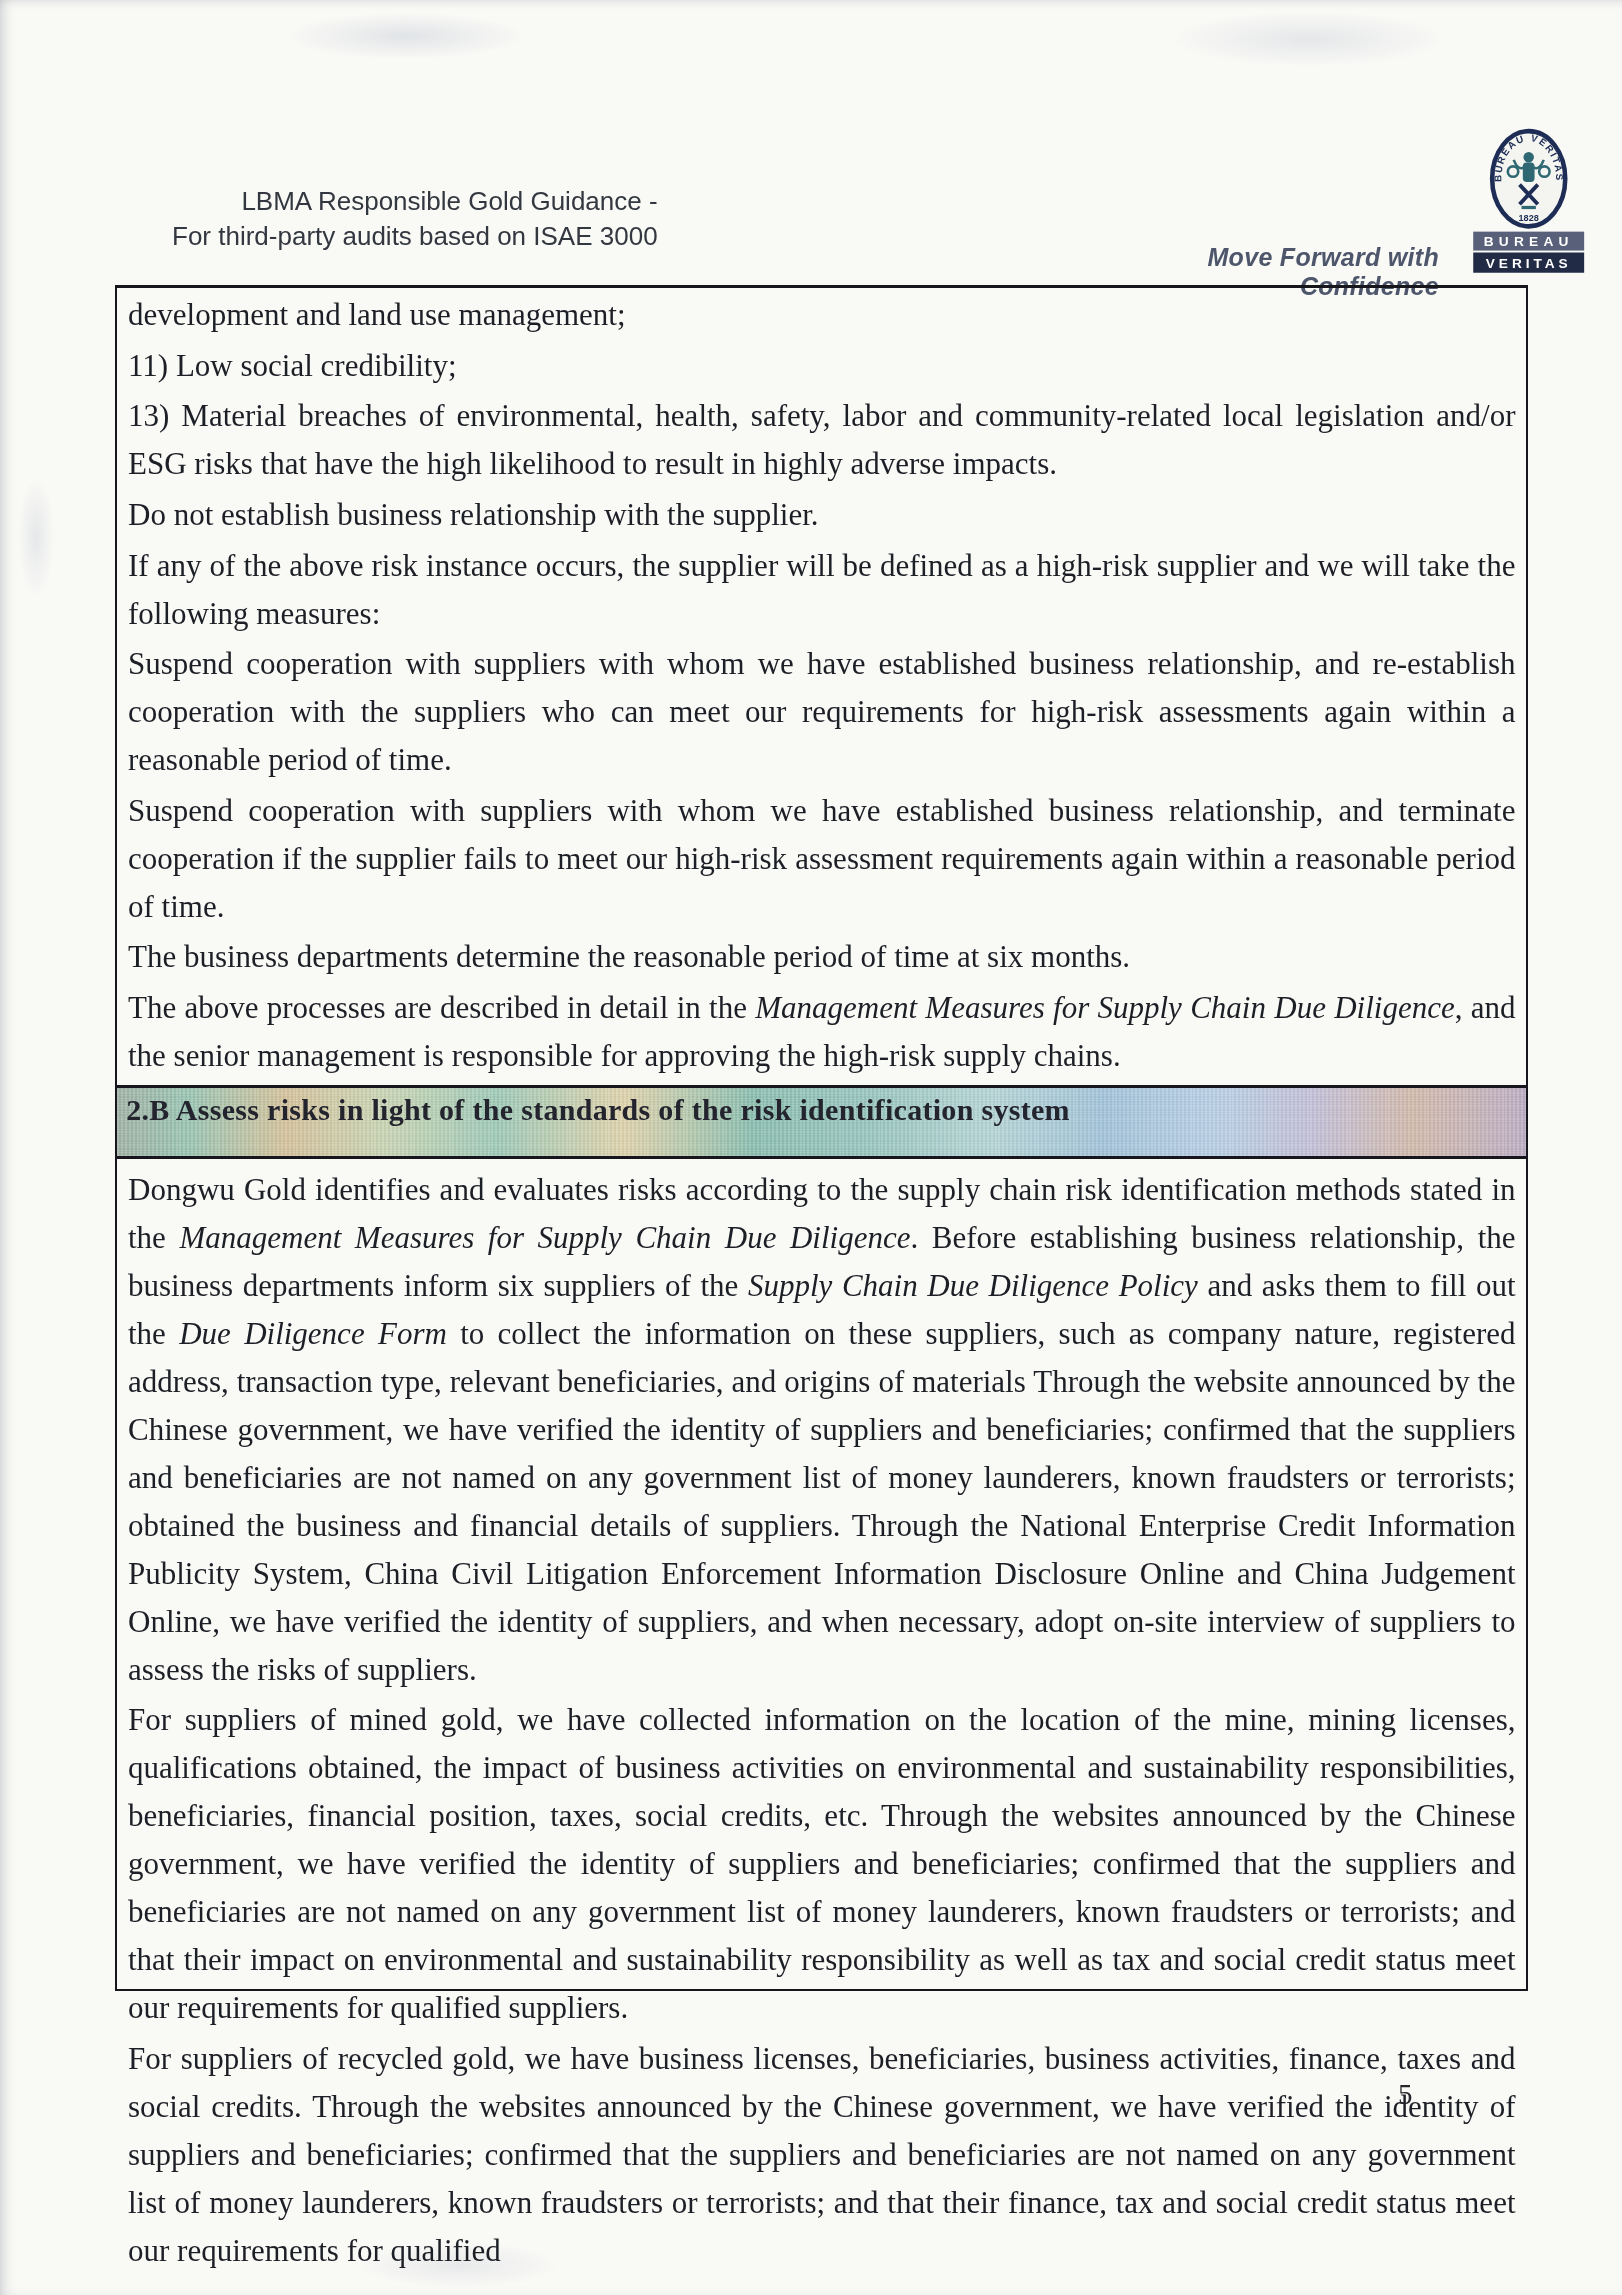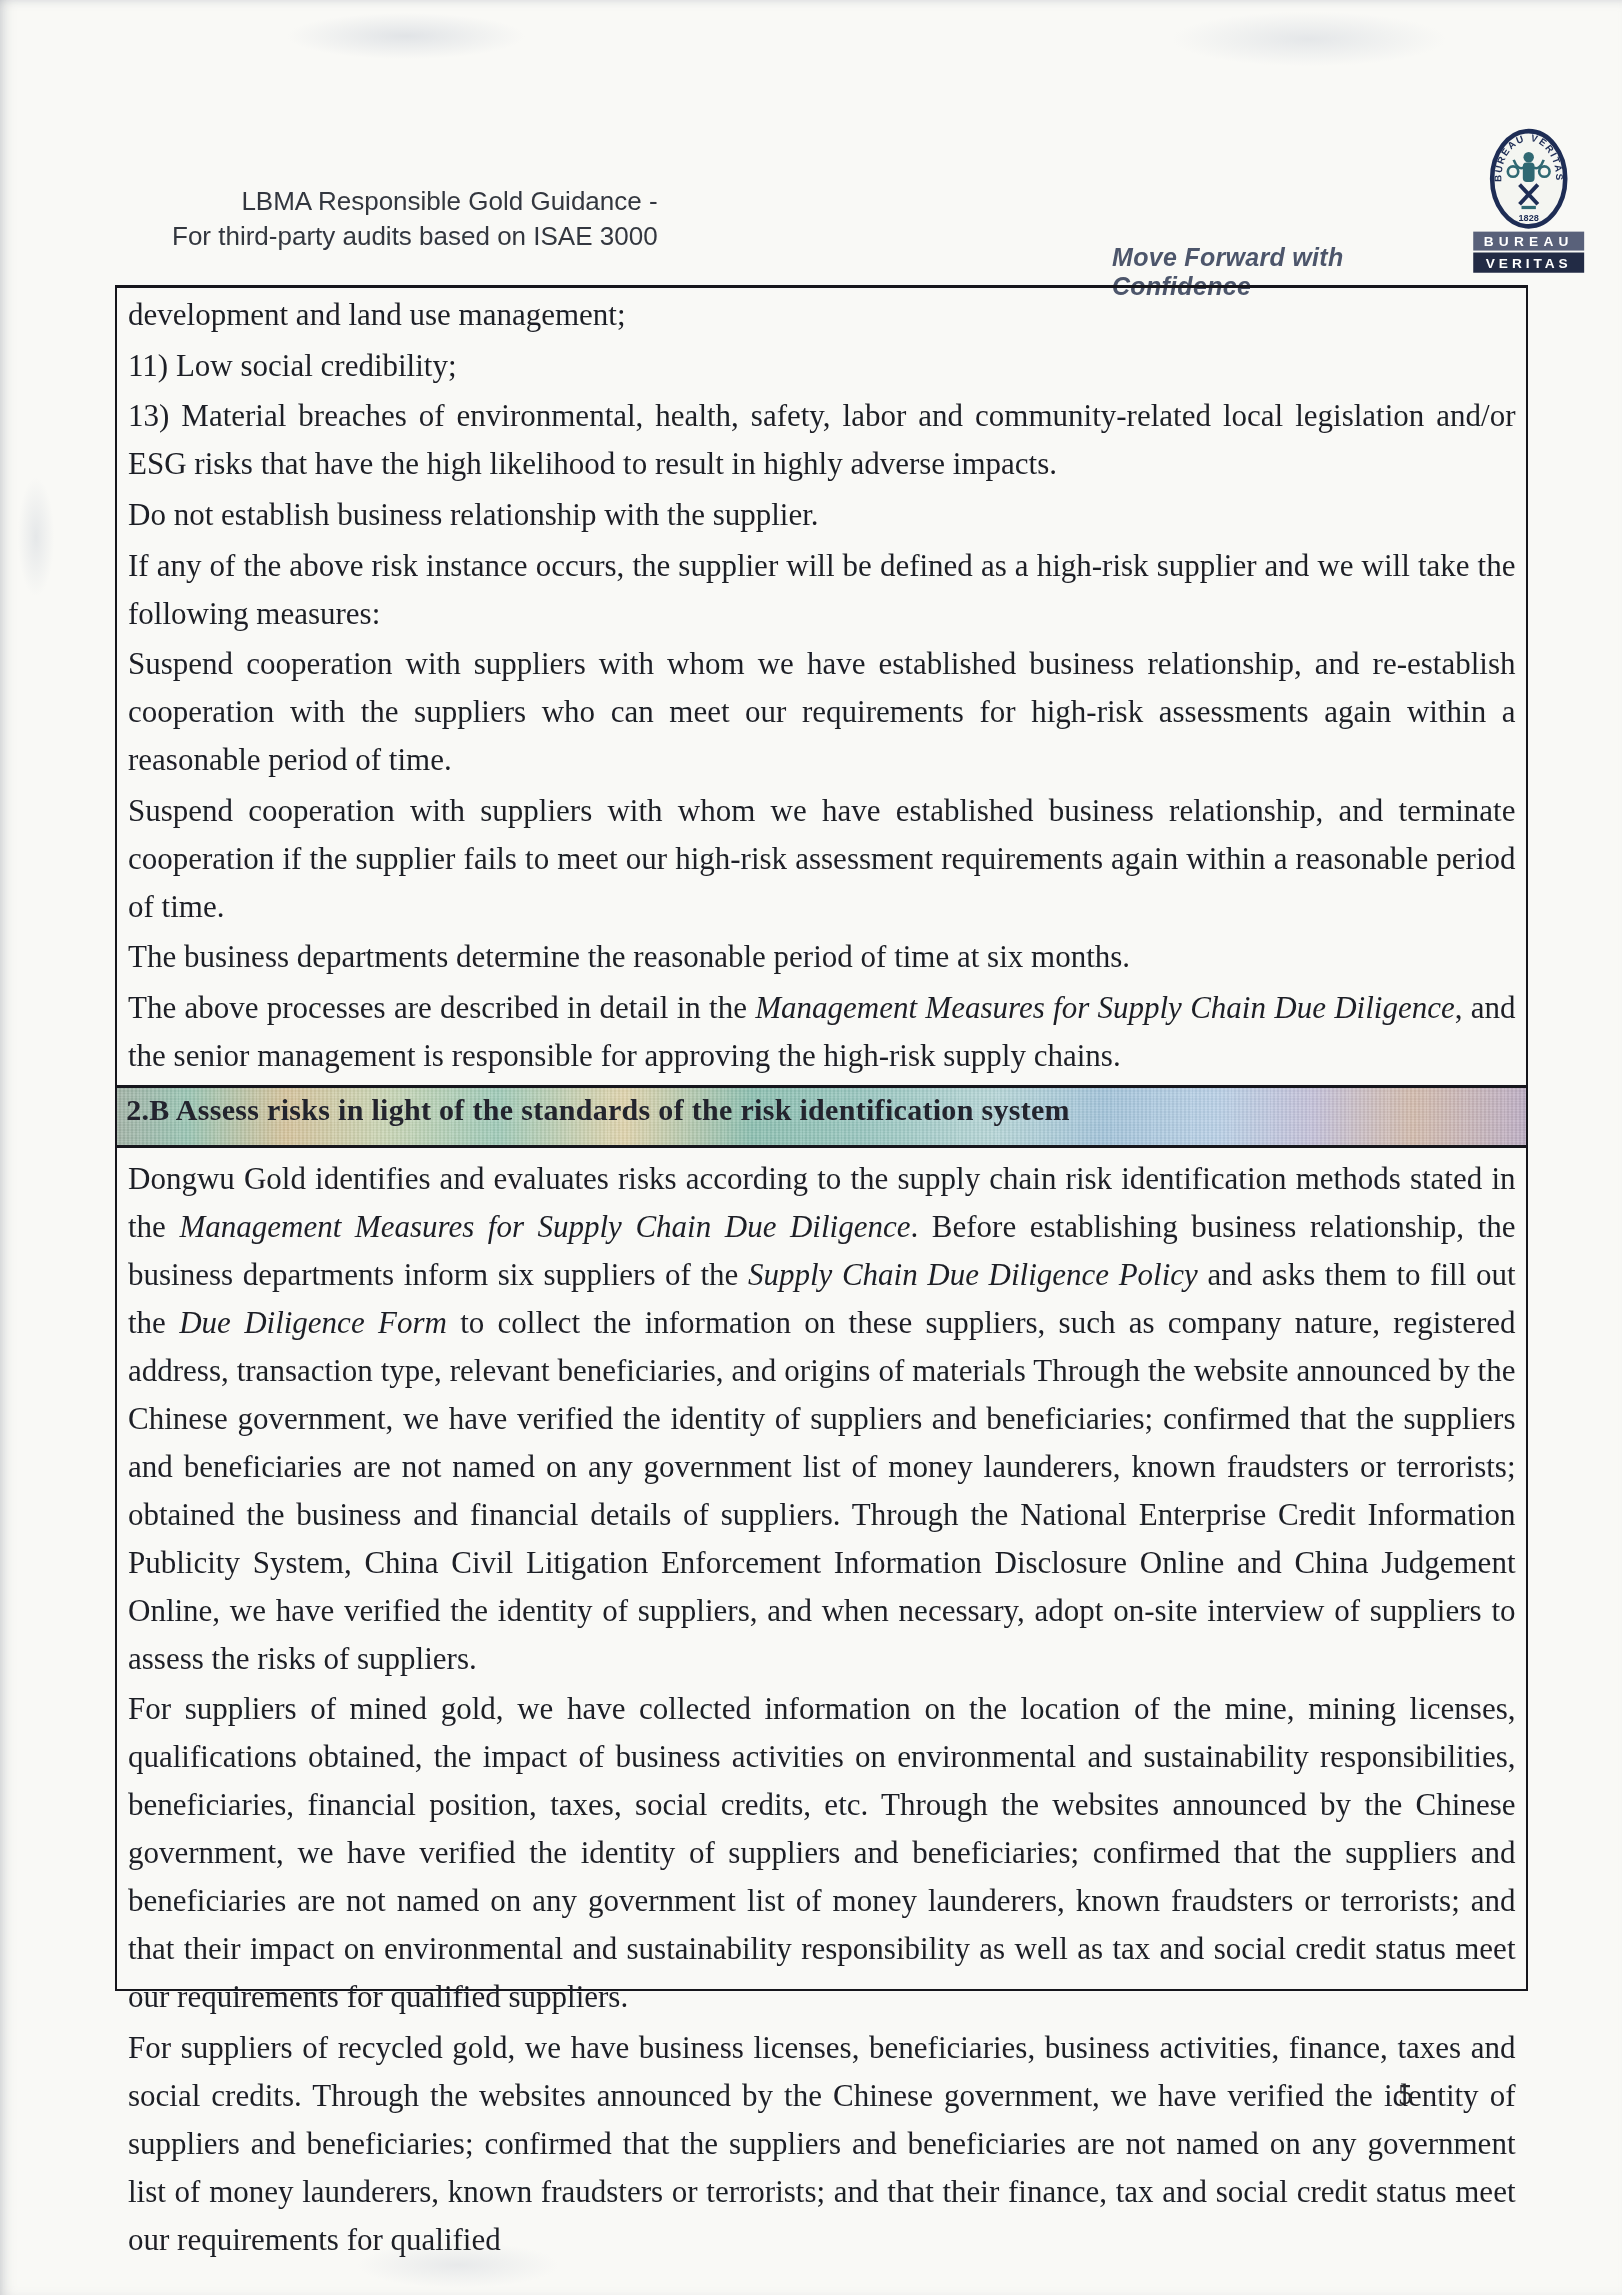--- a/index.html
+++ b/index.html
@@ -13,37 +13,37 @@
     box-shadow: inset 9.2px 0 14.4px -9.2px rgba(110,118,130,.45),
                 inset 0 6.5px 11.8px -7.9px rgba(150,155,165,.35);
   }
   .header-block{
     position:absolute;left:172px;top:184px;
     font-family:"Liberation Sans","DejaVu Sans",sans-serif;
     color:#33373f;font-size:26px;line-height:35px;text-align:right;
   }
   .h-line2{font-weight:bold;}
   .tagline{
-    position:absolute;left:1112px;top:243px;width:327px;
+    position:absolute;left:1112px;top:243px;width:327px;text-align:right;
     font-family:"Liberation Sans","DejaVu Sans",sans-serif;
     font-style:italic;font-weight:bold;font-size:25px;color:#4d566b;letter-spacing:0.3px;
   }
   .bv-logo{position:absolute;left:1469px;top:122px;}
   .doc-box{
     position:absolute;left:115px;top:285px;width:1413px;height:1706px;
     box-sizing:border-box;border:2px solid #16161c;border-top-width:3.9px;
   }
   .box-inner{padding:3.3px 10.5px 0 11px;}
   .body-p{
     margin:0 0 2.6px;font-size:31px;line-height:48px;text-align:justify;
     color:#1d1f26;font-family:"Liberation Serif","DejaVu Serif",serif;
   }
   .it{font-style:italic;}
   .section-band{
-    margin:5.2px -10.5px 6.5px -11px;height:63px;box-sizing:border-box;
+    margin:5.2px -10.5px 6.5px -11px;height:74px;box-sizing:border-box;
     border-top:3.3px solid #16161c;border-bottom:3.3px solid #16161c;
     padding:5.2px 9.2px 0;
     background-image:
       repeating-linear-gradient(90deg, rgba(255,255,255,.10) 0 2px, rgba(0,0,0,.03) 2px 3.9px),
       repeating-linear-gradient(0deg, rgba(255,255,255,.08) 0 1.3px, rgba(0,0,0,.02) 1.3px 2.6px),
       linear-gradient(90deg,#a2b3a6 0%,#99c5b3 5%,#d5c39c 12%,#c9d5b4 19%,#9fcab8 27%,#dfd3ac 36%,#8cbfb0 45%,#98c6bf 53%,#b5d5d6 62%,#a3c4da 70%,#b9d0e6 78%,#c4c0d8 85%,#d2bbac 92%,#bdaec4 100%);
   }
   .section-band span{
     font-family:"Liberation Serif","DejaVu Serif",serif;
     font-weight:bold;font-size:30px;color:#23242e;letter-spacing:0.3px;

